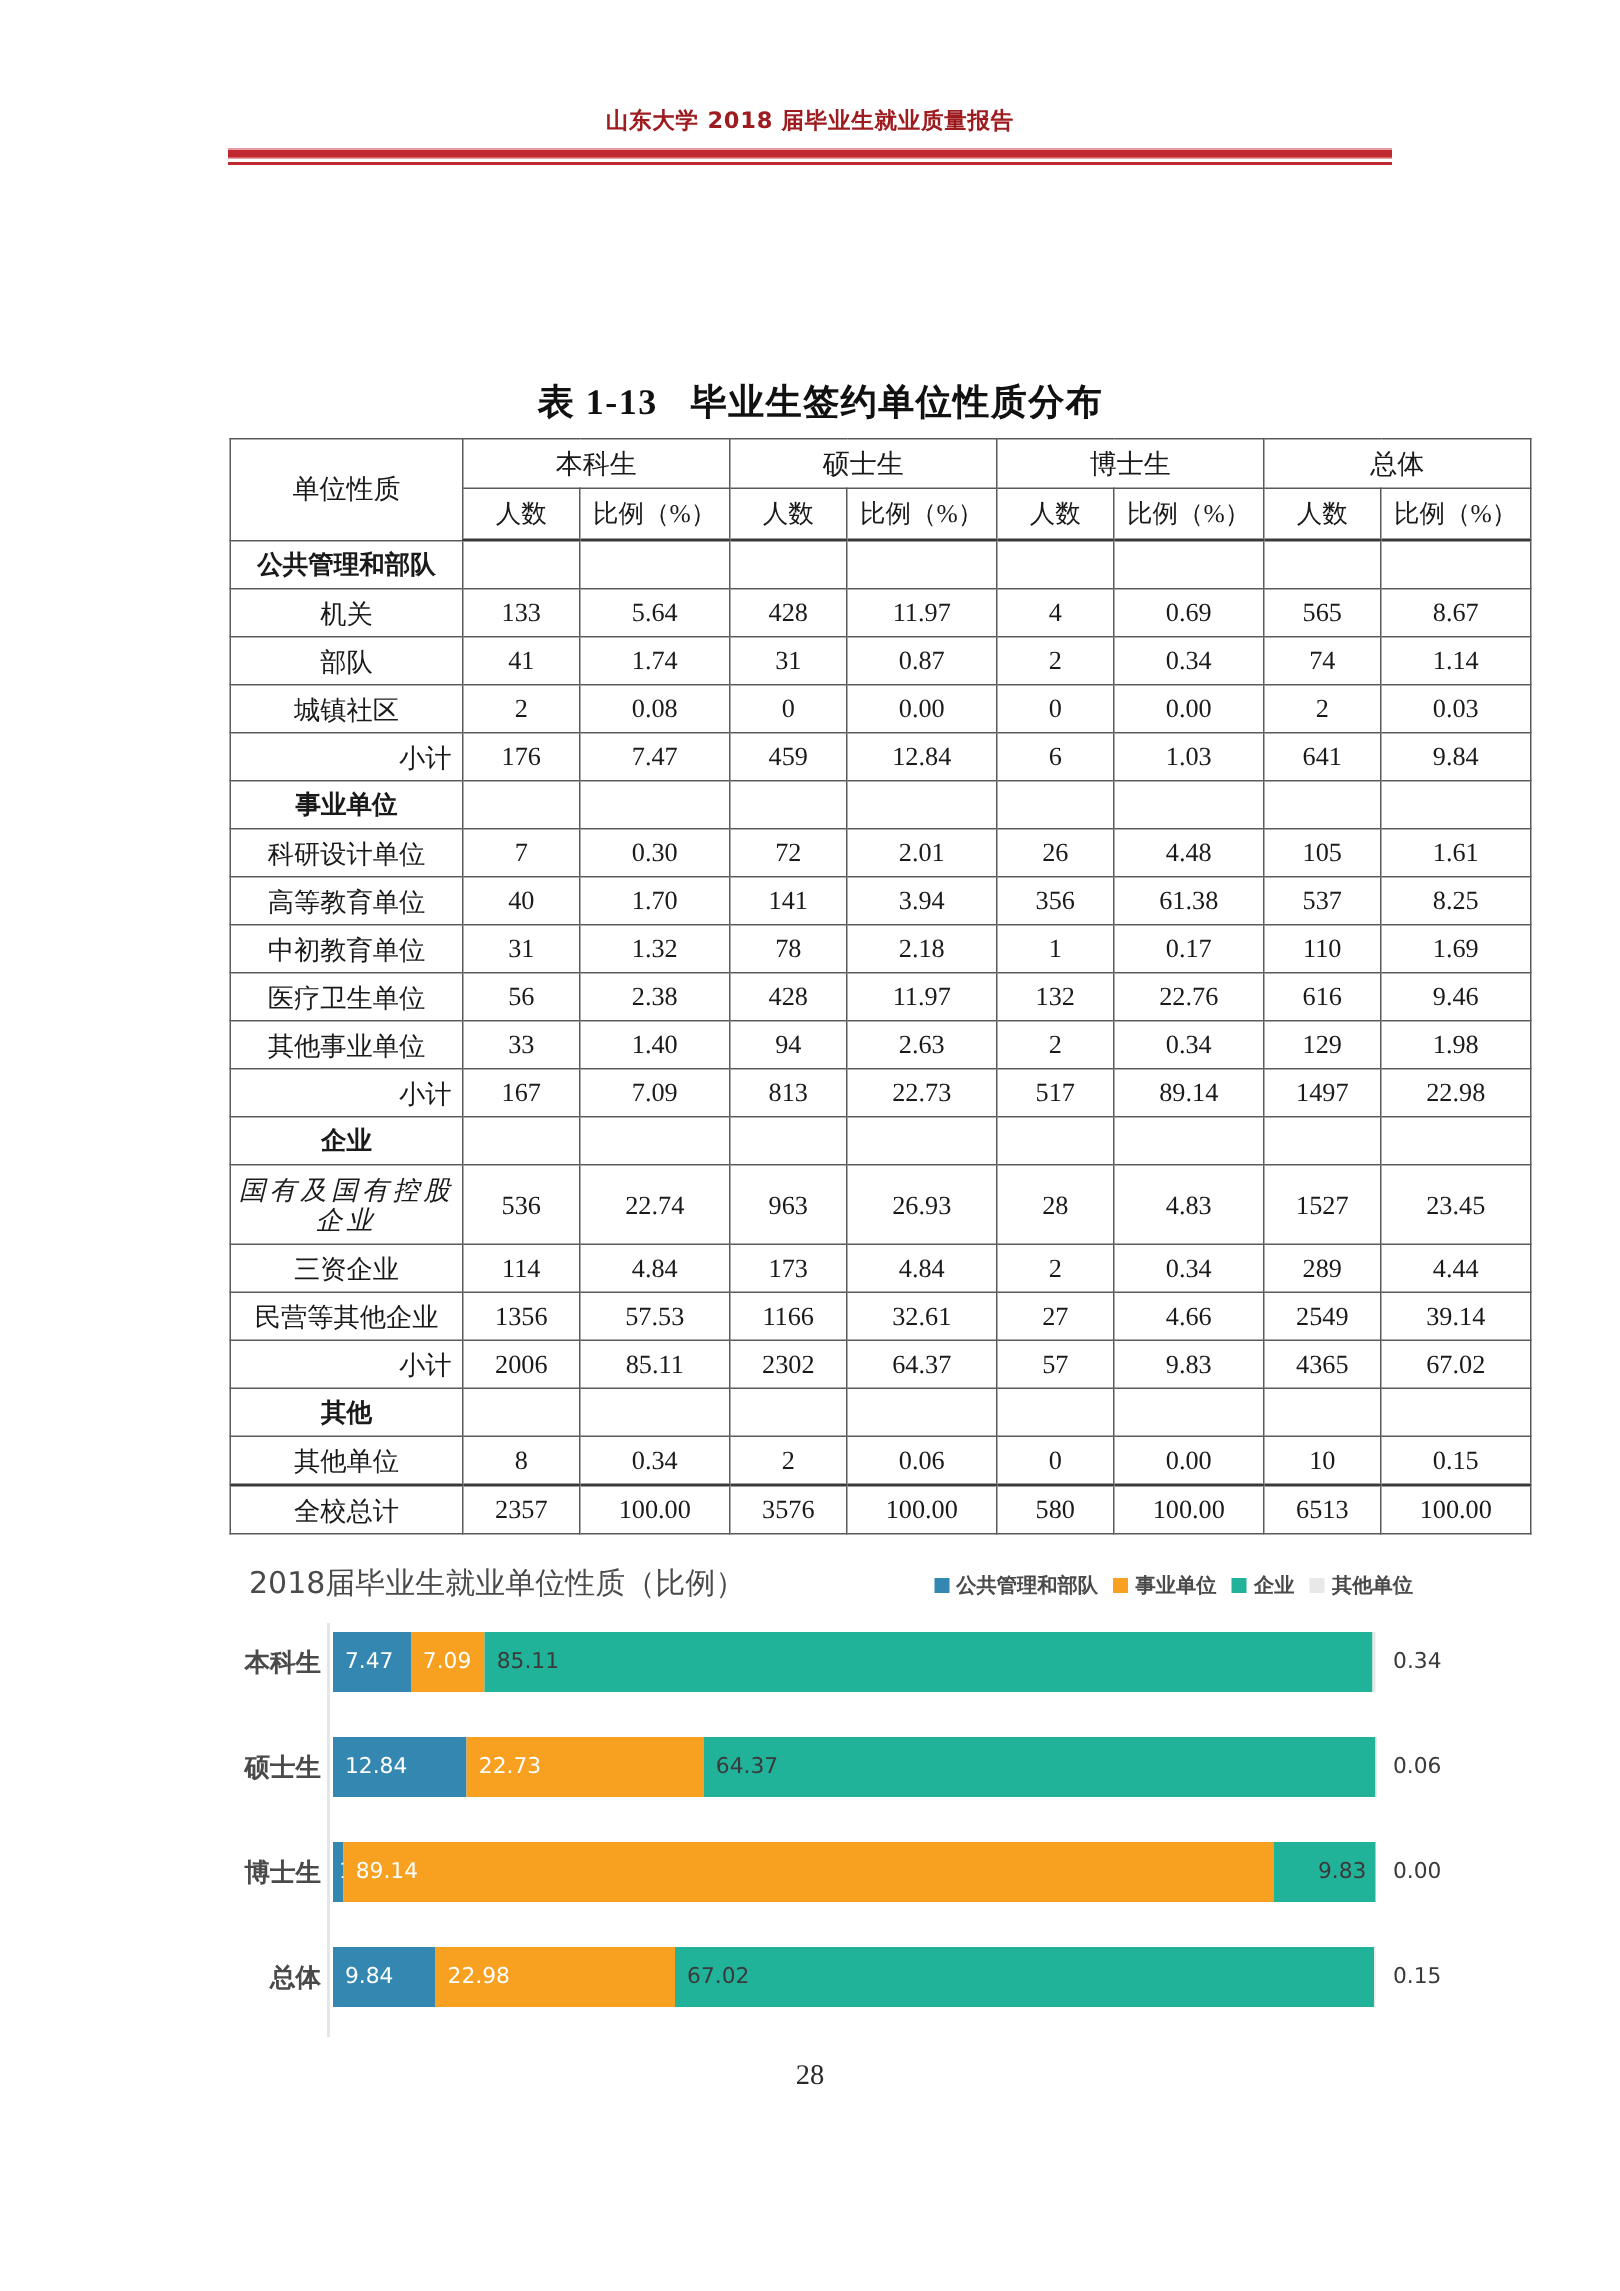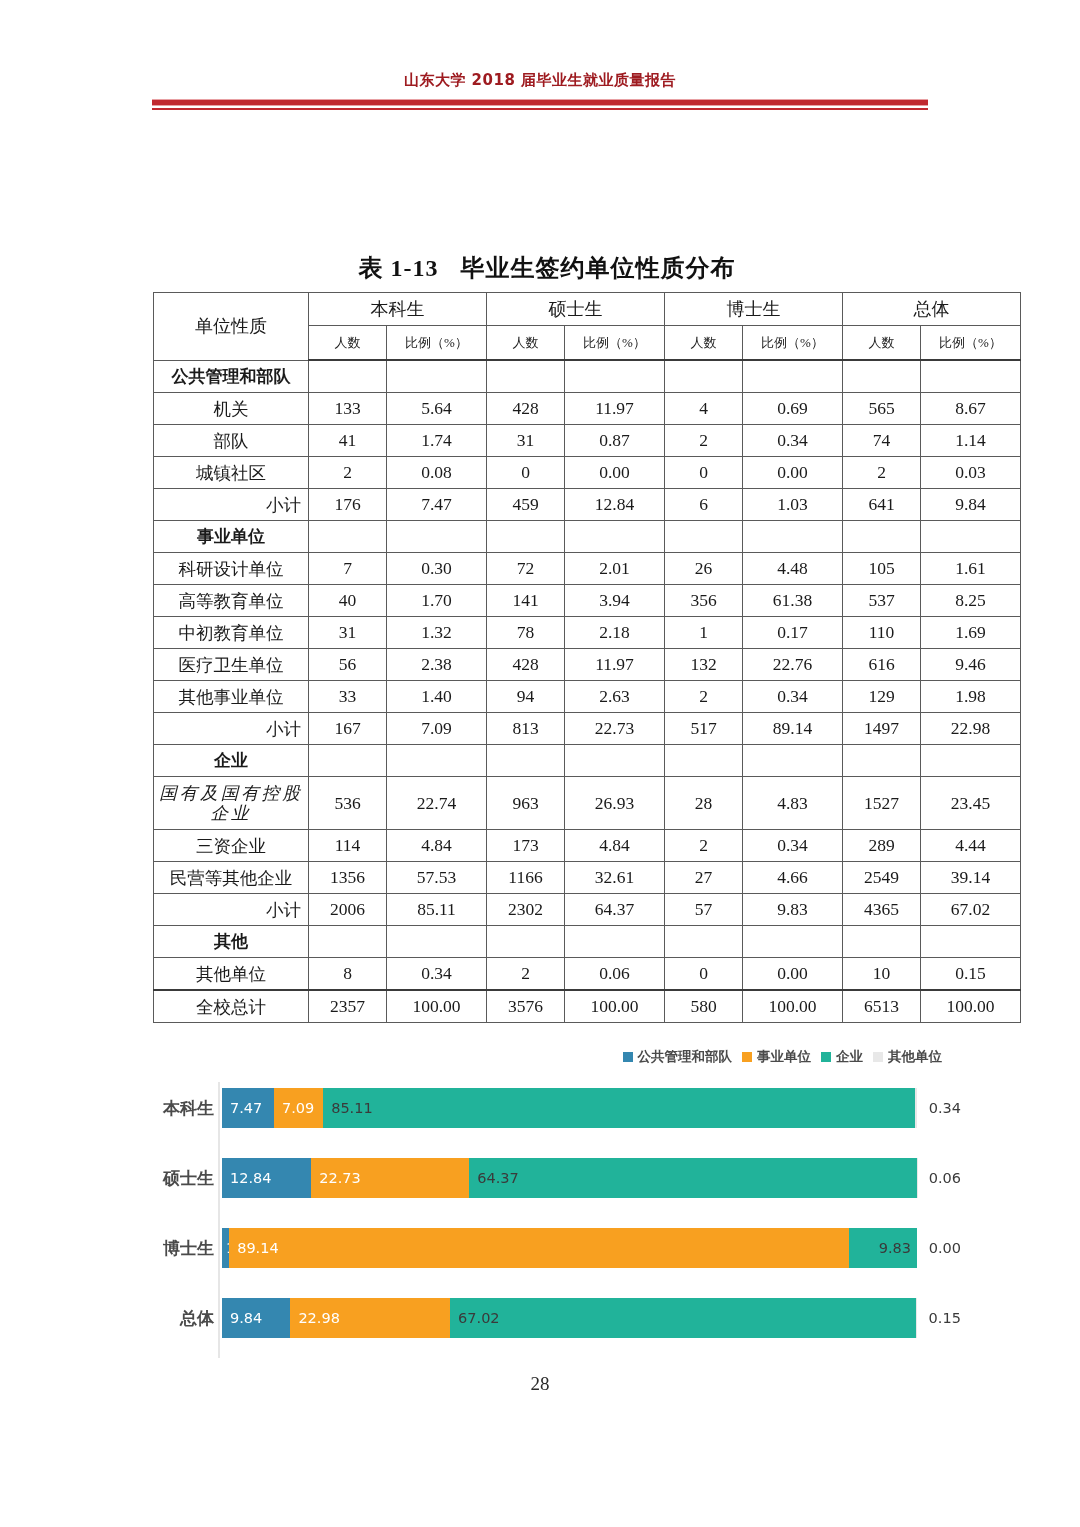--- a/index.html
+++ b/index.html
@@ -60,21 +60,21 @@
     border:1px solid #5a5a5a;
     padding:0;
     height:31px;
     text-align:center;
     vertical-align:middle;
     font-weight:normal;
     font-size:17.5px;
     color:#1a1a1a;
   }
   table.t .hdr-top td{height:32px;font-size:18px;}
-  table.t .hdr-sub td{height:33px;font-size:13px;}
+  table.t .hdr-sub td{height:33px;font-size:17px;}
   .c-name{width:155px;}
   .c-n{width:78px;}
   .c-p{width:100px;}
   td.name-cell{text-align:left;padding-left:6px;}
   td.name-cell.grp{font-weight:bold;font-family:"DejaVu Sans","Liberation Sans",sans-serif;font-size:17px;}
   td.name-cell.sub{text-align:right;padding-right:7px;}
   td.name-cell.tot{text-align:center;padding:0;}
   tr.total td{font-weight:normal;}
   tr.total{border-top:2px solid #333;}
   table.t tr.total td{border-top:2px solid #3a3a3a;}
@@ -397,20 +397,21 @@
             <td>100.00</td>
             <td>6513</td>
             <td>100.00</td>
           </tr>
         </tbody>
     </table>
   </div>
 
   <div class="chart">
     <div class="chart-head">
+      <div class="chart-title">2018届毕业生就业单位性质（比例）</div>
       <div class="legend" id="legend">
           <div class="lg">
             <span class="sw" style="background: rgb(52, 135, 176);"></span>
             <span>公共管理和部队</span>
           </div>
           <div class="lg">
             <span class="sw" style="background: rgb(248, 160, 32);"></span>
             <span>事业单位</span>
           </div>
           <div class="lg">

